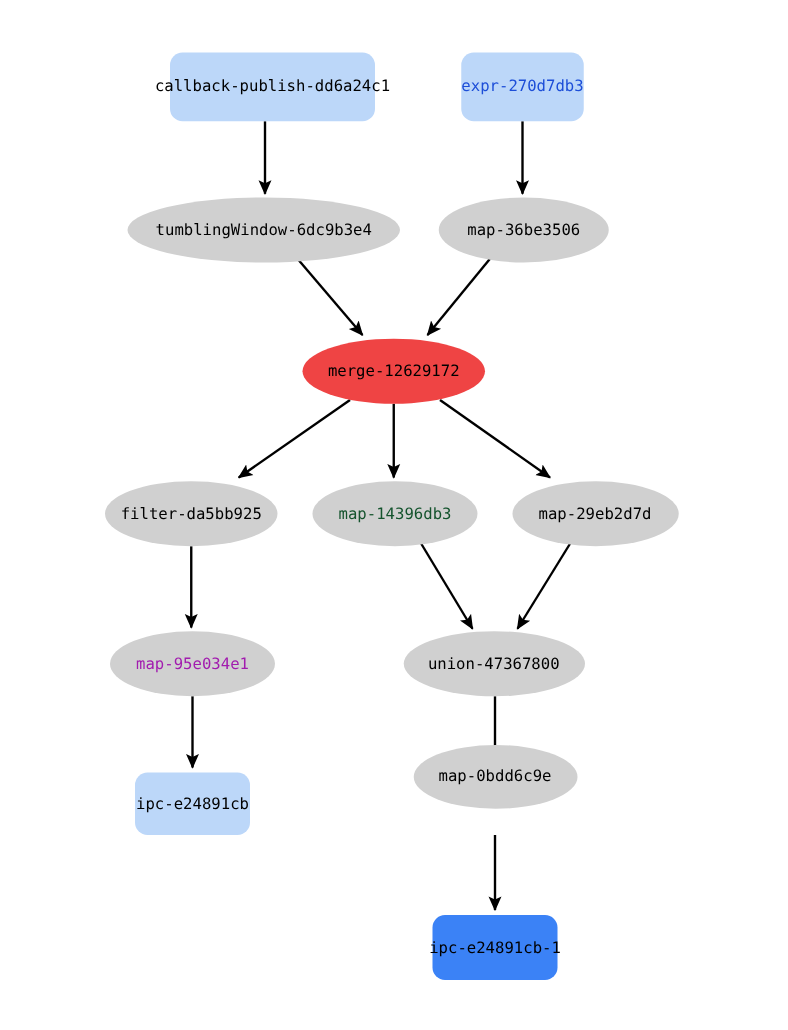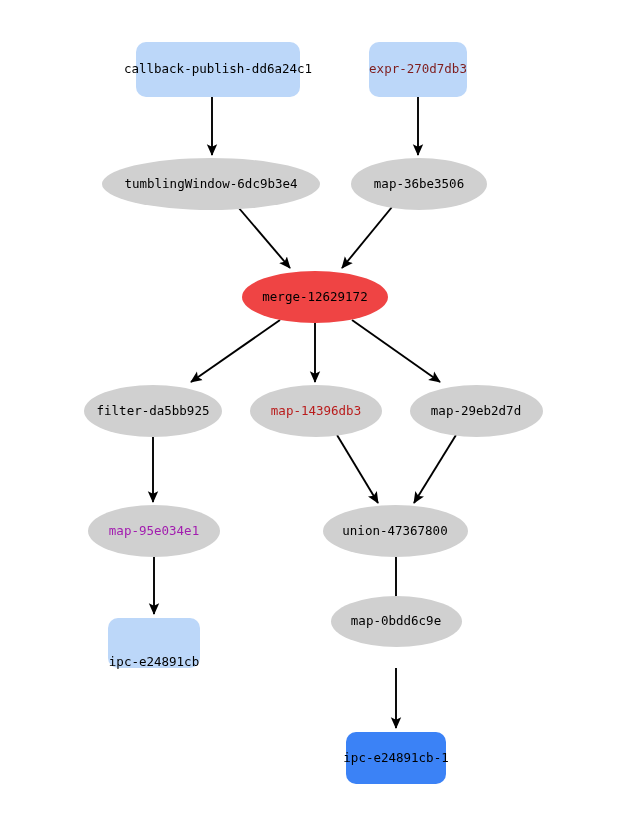--- a/index.html
+++ b/index.html
@@ -71,47 +71,47 @@
       <line x1="456" y1="435" x2="414" y2="503" stroke="#000000" stroke-width="1.9" marker-end="url(#arrowhead)"></line>
       <line x1="154" y1="557" x2="154" y2="614" stroke="#000000" stroke-width="1.9" marker-end="url(#arrowhead)"></line>
       <line x1="396" y1="557" x2="396" y2="614" stroke="#000000" stroke-width="1.9" marker-end="url(#arrowhead)"></line>
       <line x1="396" y1="668" x2="396" y2="728" stroke="#000000" stroke-width="1.9" marker-end="url(#arrowhead)"></line>
     </svg>
   <div id="node-layer">
       <div class="node node-box" style="left: 136px; top: 41.5px; width: 164px; height: 55px; background: rgb(188, 215, 249);">
         <span class="node-label" style="color: rgb(0, 0, 0);">callback-publish-dd6a24c1</span>
       </div>
       <div class="node node-box" style="left: 369px; top: 41.5px; width: 98px; height: 55px; background: rgb(188, 215, 249);">
-        <span class="node-label" style="color: #7f1d1d;">expr-270d7db3</span>
+        <span class="node-label" style="color: #1d4ed8;">expr-270d7db3</span>
       </div>
       <div class="node node-ellipse" style="left: 102px; top: 158px; width: 218px; height: 52px; background: rgb(208, 208, 208); align-items: center;">
         <span class="node-label" style="color: rgb(0, 0, 0);">tumblingWindow-6dc9b3e4</span>
       </div>
       <div class="node node-ellipse" style="left: 351px; top: 158px; width: 136px; height: 52px; background: rgb(208, 208, 208);">
         <span class="node-label" style="color: rgb(0, 0, 0);">map-36be3506</span>
       </div>
       <div class="node node-ellipse" style="left: 242px; top: 271px; width: 146px; height: 52px; background: #ef4444;">
         <span class="node-label" style="color: rgb(0, 0, 0);">merge-12629172</span>
       </div>
       <div class="node node-ellipse" style="left: 84px; top: 385px; width: 138px; height: 52px; background: rgb(208, 208, 208);">
         <span class="node-label" style="color: rgb(0, 0, 0);">filter-da5bb925</span>
       </div>
       <div class="node node-ellipse" style="left: 250px; top: 385px; width: 132px; height: 52px; background: rgb(208, 208, 208);">
-        <span class="node-label" style="color: #b91c1c;">map-14396db3</span>
+        <span class="node-label" style="color: #14532d;">map-14396db3</span>
       </div>
       <div class="node node-ellipse" style="left: 409.5px; top: 385px; width: 133px; height: 52px; background: rgb(208, 208, 208);">
         <span class="node-label" style="color: rgb(0, 0, 0);">map-29eb2d7d</span>
       </div>
       <div class="node node-ellipse" style="left: 88px; top: 505px; width: 132px; height: 52px; background: rgb(208, 208, 208);">
         <span class="node-label" style="color: #a21caf;">map-95e034e1</span>
       </div>
       <div class="node node-ellipse" style="left: 322.5px; top: 505px; width: 145px; height: 52px; background: rgb(208, 208, 208);">
         <span class="node-label" style="color: rgb(0, 0, 0);">union-47367800</span>
       </div>
-      <div class="node node-box" style="left: 108px; top: 618px; width: 92px; height: 50px; background: rgb(188, 215, 249); align-items: flex-end;">
+      <div class="node node-box" style="left: 108px; top: 618px; width: 92px; height: 50px; background: rgb(188, 215, 249);">
         <span class="node-label" style="color: rgb(0, 0, 0);">ipc-e24891cb</span>
       </div>
       <div class="node node-ellipse" style="left: 330.5px; top: 596px; width: 131px; height: 51px; background: rgb(208, 208, 208);">
         <span class="node-label" style="color: rgb(0, 0, 0);">map-0bdd6c9e</span>
       </div>
       <div class="node node-box" style="left: 346px; top: 732px; width: 100px; height: 52px; background: #3b82f6;">
         <span class="node-label" style="color: rgb(0, 0, 0);">ipc-e24891cb-1</span>
       </div>
     </div>
 </div>

